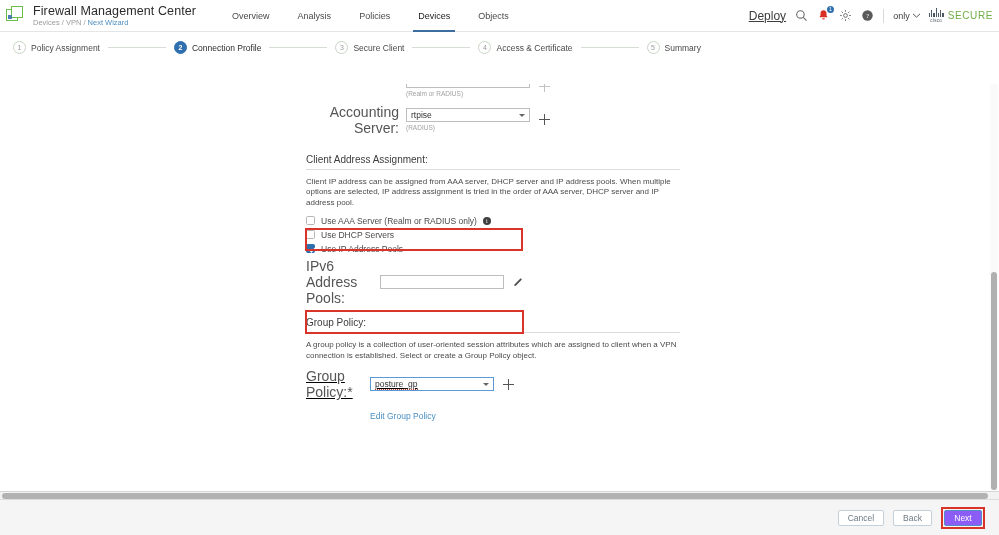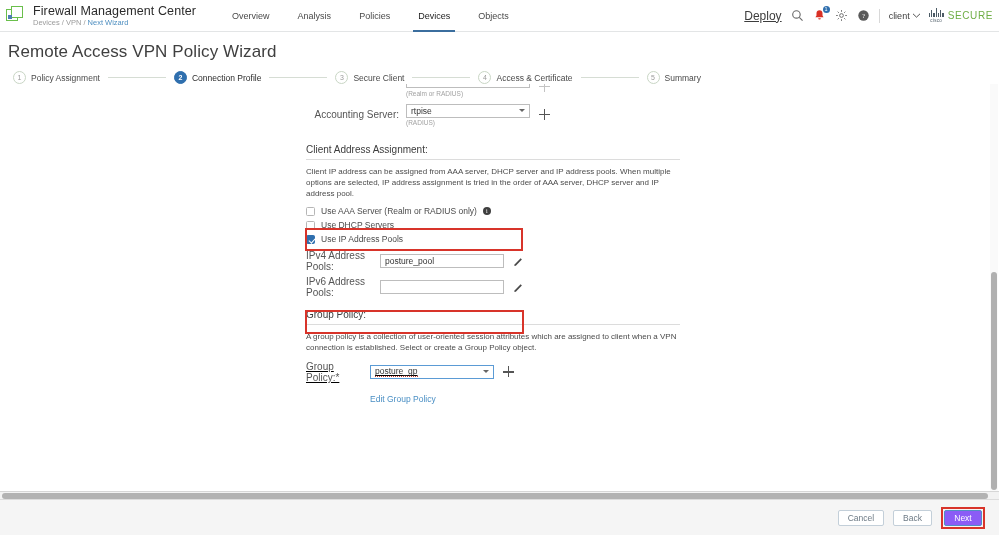--- a/index.html
+++ b/index.html
@@ -107,21 +107,21 @@
     background: #ffffff;
     border-bottom: 1px solid #d6d6d6;
     overflow: hidden;
   }
   .panel-inner { position: relative; width: 100%; height: 100%; }
 
   .form-col { position: absolute; left: 306px; top: 0; width: 380px; }
 
   .row { display: flex; align-items: center; }
   .lbl {
-    font-size: 10px; color: #555; text-align: right;
+    font-size: 14px; color: #555; text-align: right;
     width: 100px; padding-right: 7px; flex: none;
   }
   .lbl-left { text-align: left; }
 
   .sel, .txt {
     height: 14px; border: 1px solid #bdbdbd; background: #fff;
     font-size: 8.5px; color: #333; padding: 0 4px;
     display: flex; align-items: center;
     font-family: "Liberation Sans", sans-serif;
     gap: 36px;
@@ -258,21 +258,21 @@
     <div class="tb-icon">
       <svg viewBox="0 0 16 16" width="13" height="13">
         <circle cx="8" cy="8" r="6.4" fill="#5a5a5a"></circle>
         <text x="8" y="11.3" font-size="8.4" fill="#fff" text-anchor="middle" font-family="Liberation Serif, serif">?</text>
       </svg>
     </div>
 
     <div class="tb-div"></div>
 
     <div class="admin-box">
-      <span>client</span>
+      <span>only</span>
       <svg width="7" height="5" viewBox="0 0 8 5">
         <path d="M0 0.6 L4 4.4 L8 0.6" fill="none" stroke="#3d3d3d" stroke-width="1"></path>
       </svg>
     </div>
 
     <div class="cisco-logo">
       <div>
         <div class="cisco-mark">
           <i style="height:4px"></i>
             <i style="height:7px"></i>
@@ -283,21 +283,20 @@
             <i style="height:4px"></i>
         </div>
         <div class="cisco-word">cisco</div>
       </div>
       <div class="secure-word">SECURE</div>
     </div>
   </div>
 </div>
 
 <div class="page-head">
-  <div class="page-title">Remote Access VPN Policy Wizard</div>
 
   <div class="steps">
     <div class="step">
       <div class="step-circle">1</div>
       <div class="step-label">Policy Assignment</div>
     </div>
     <div class="step-line"></div>
     <div class="step active">
       <div class="step-circle">2</div>
       <div class="step-label">Connection Profile</div>
@@ -361,27 +360,20 @@
         <div class="cbrow">
           <div class="cbox"></div>
           <div class="cblabel">Use DHCP Servers</div>
         </div>
 
         <div class="cbrow">
           <div class="cbox checked"></div>
           <div class="cblabel">Use IP Address Pools</div>
         </div>
 
-        <div class="row" style="margin-top:6px;">
-          <div class="lbl lbl-left" style="width:74px;">IPv4 Address Pools:</div>
-          <div class="txt">posture_pool</div>
-          <svg class="pencil" viewBox="0 0 16 16">
-            <path d="M2.3 12.2 L11.1 3.4 L12.9 5.2 L4.1 14 L1.9 14.4 Z" fill="#4a4a4a"></path>
-          </svg>
-        </div>
 
         <div class="row" style="margin-top:4px;">
           <div class="lbl lbl-left" style="width:74px;">IPv6 Address Pools:</div>
           <div class="txt"></div>
           <svg class="pencil" viewBox="0 0 16 16">
             <path d="M2.3 12.2 L11.1 3.4 L12.9 5.2 L4.1 14 L1.9 14.4 Z" fill="#4a4a4a"></path>
           </svg>
         </div>
       </div>
 

